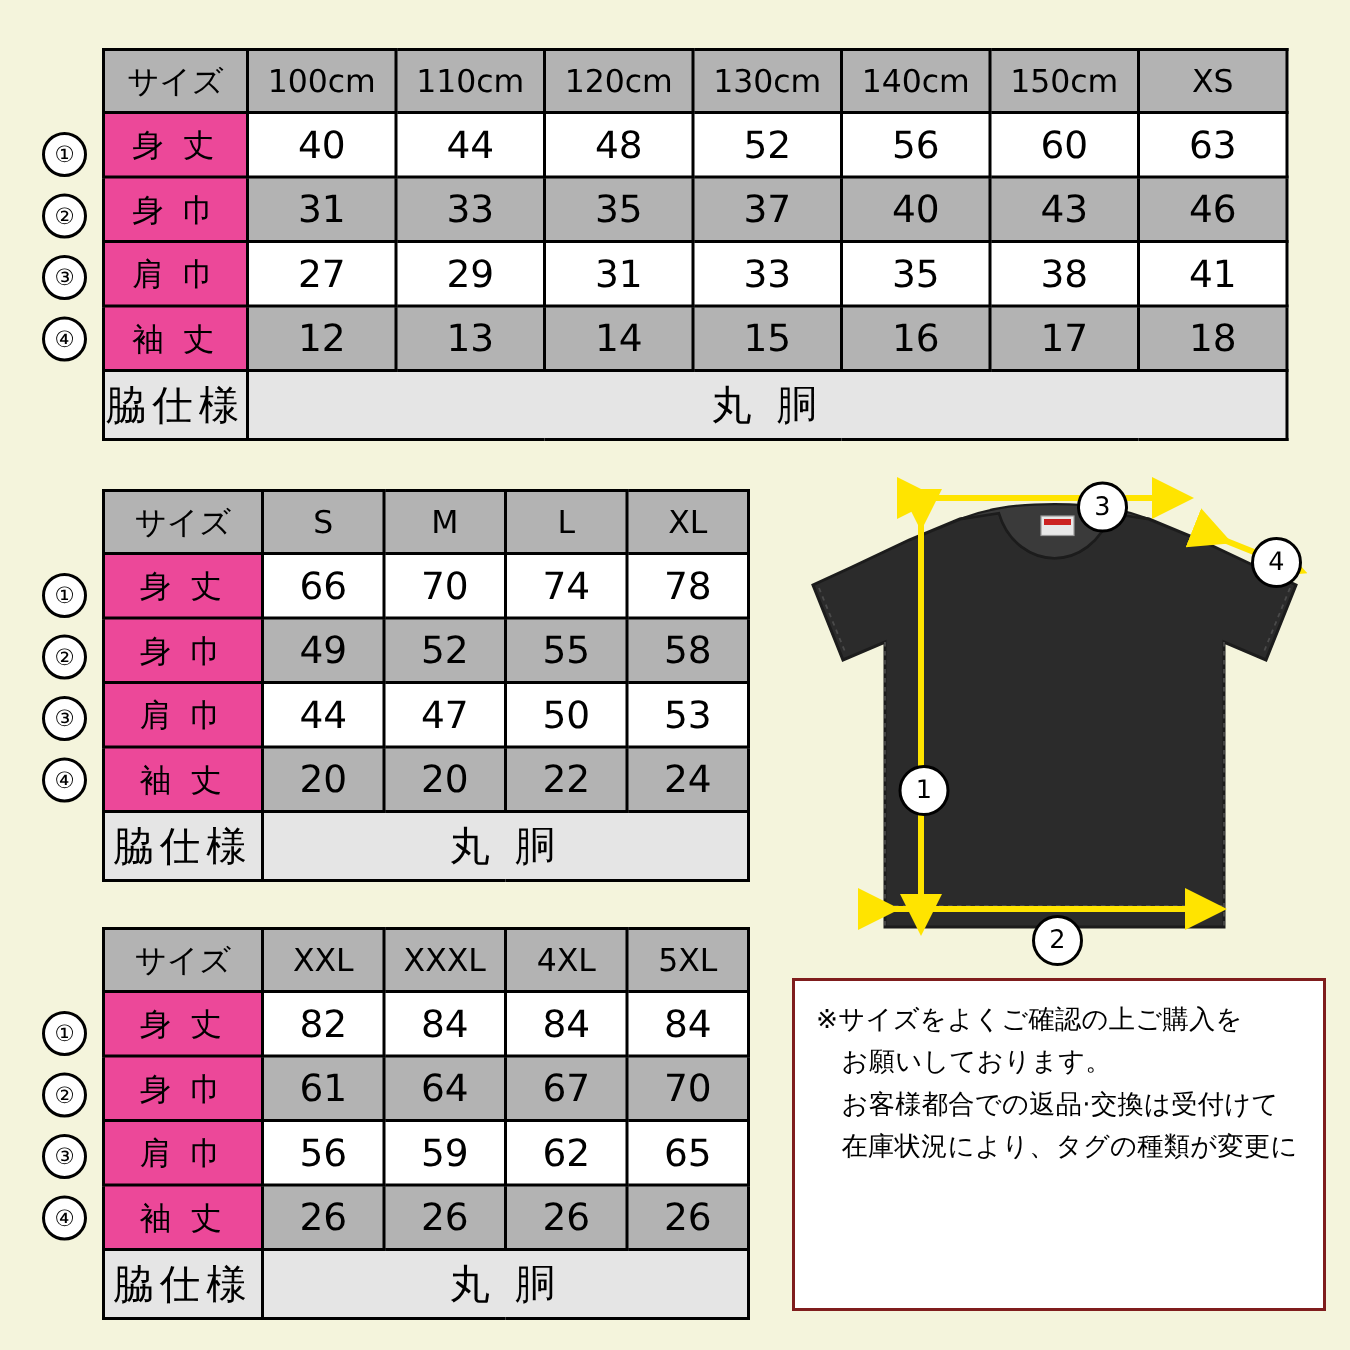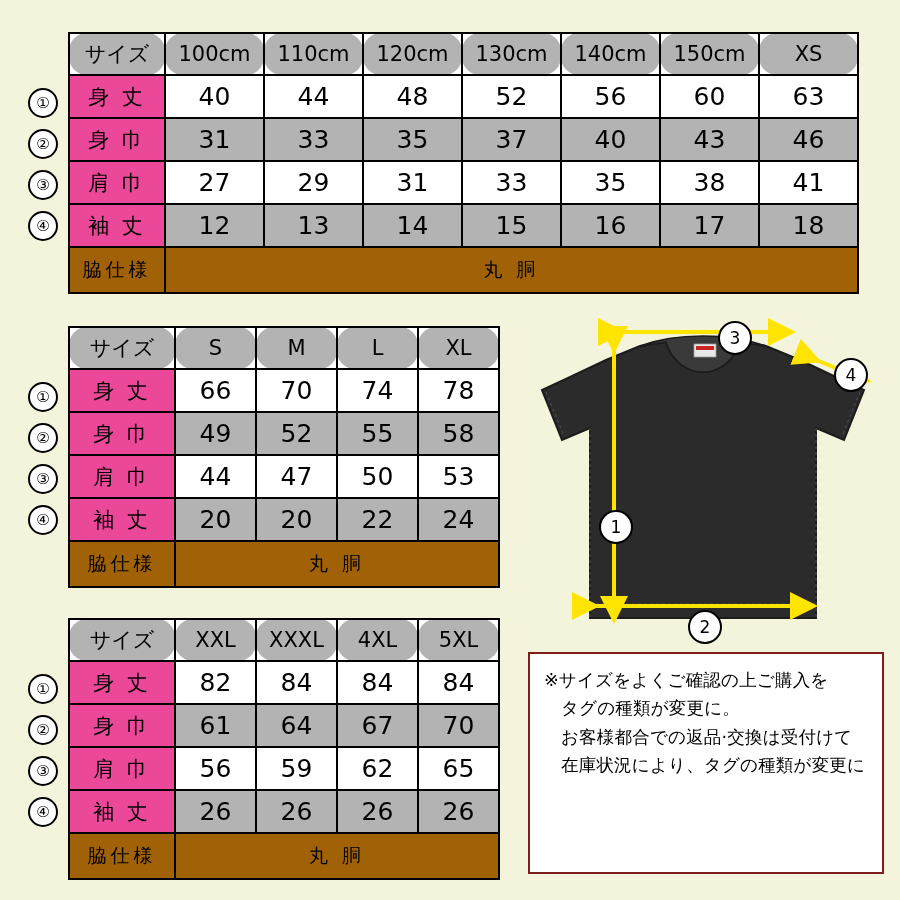--- a/index.html
+++ b/index.html
@@ -42,22 +42,22 @@
     background: #ec4899;
     font-size: 21px;
     letter-spacing: 3px;
   }
   .val-cell {
     font-size: 25px;
   }
   .row-white td.val-cell { background: #ffffff; }
   .row-gray  td.val-cell { background: #b3b3b3; }
   .side-cell {
-    background: #a16207;
-    font-size: 19px;
+    background: #e5e5e5;
+    font-size: 27px;
     letter-spacing: 4px;
   }
 
   
   .badge {
     position: absolute;
     width: 26px;
     height: 26px;
     border: 2px solid #000;
     border-radius: 50%;
@@ -74,21 +74,21 @@
   #table-kids col.v   { width: 99px; }
 
   #table-adult { position: absolute; left: 68px; top: 326px; width: 430px; }
   #table-adult col.lbl { width: 106px; }
   #table-adult col.v   { width: 81px; }
 
   #table-big { position: absolute; left: 68px; top: 618px; width: 430px; }
   #table-big col.lbl { width: 106px; }
   #table-big col.v   { width: 81px; }
 
-  .r-hdr td, .r-hdr th { height: 40px; border-radius: 18px; }
+  .r-hdr td, .r-hdr th { height: 40px; }
   .r-data td { height: 41px; }
   .r-side td { height: 44px; }
 
   
   #shirt-figure {
     position: absolute;
     left: 528px;
     top: 318px;
     width: 360px;
     height: 330px;
@@ -361,18 +361,18 @@
     </svg>
 
     <div class="fig-badge" style="left:190px; top:3px;">3</div>
     <div class="fig-badge" style="left:306px; top:40px;">4</div>
     <div class="fig-badge" style="left:71px; top:192px;">1</div>
     <div class="fig-badge" style="left:160px; top:292px;">2</div>
   </div>
 
   <div id="note-box">
     <p>※サイズをよくご確認の上ご購入を</p>
-    <p class="indent">タグの種類が変更に。</p>
+    <p class="indent">お願いしております。</p>
     <p class="indent">お客様都合での返品·交換は受付けて</p>
     <p class="indent">在庫状況により、タグの種類が変更に</p>
   </div>
 
 </div>
 
 </body></html>

